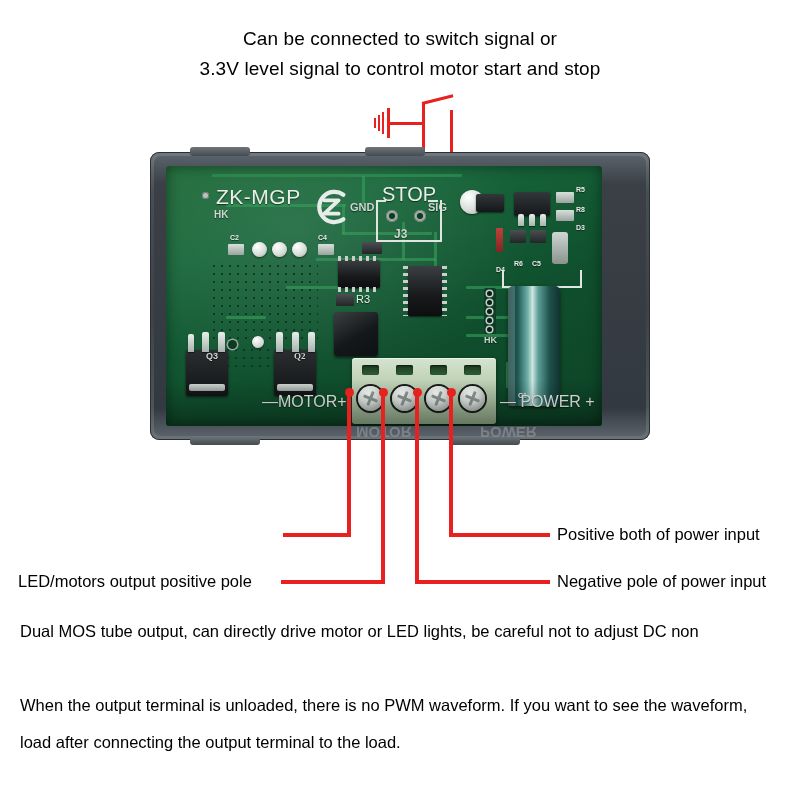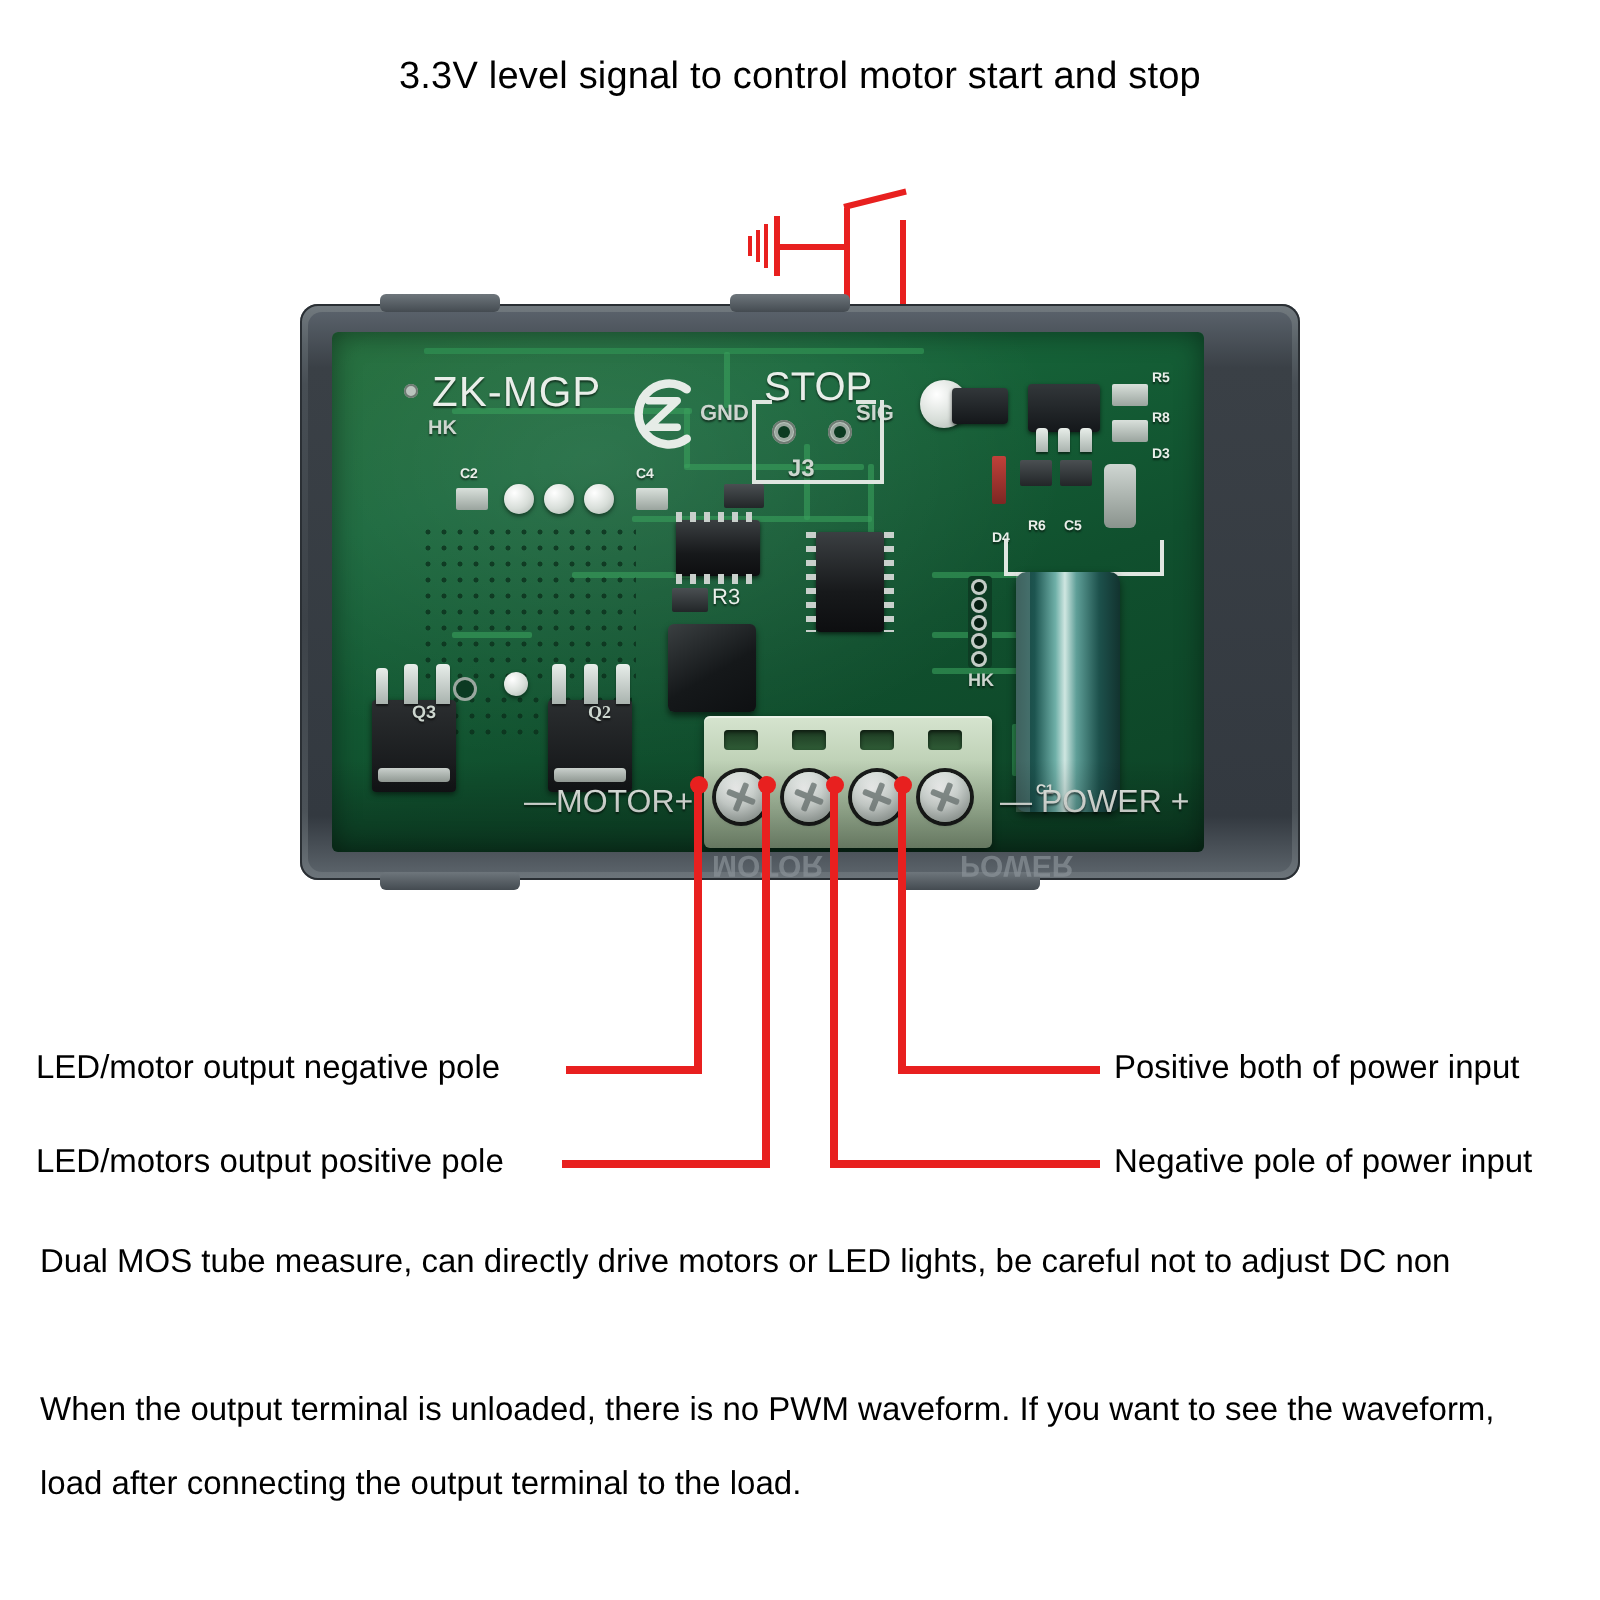--- a/index.html
+++ b/index.html
@@ -144,20 +144,21 @@
     position:absolute;left:20px;width:768px;font-size:16.5px;line-height:37px;color:#000;
   }
   .para div{white-space:nowrap;}
 </style>
 </head>
 <body>
 
 <div id="stage">
 
   <div class="top-caption">
+    <div>Can be connected to switch signal or</div>
     <div>3.3V level signal to control motor start and stop</div>
   </div>
 
   <div class="sym" style="left:372px;top:96px;width:90px;height:70px;">
 
     <div class="seg" style="left:2px;top:22px;width:2px;height:10px;"></div>
     <div class="seg" style="left:6px;top:19px;width:2px;height:16px;"></div>
     <div class="seg" style="left:10px;top:16px;width:2px;height:22px;"></div>
     <div class="seg" style="left:15px;top:12px;width:3px;height:30px;"></div>
 
@@ -335,26 +336,25 @@
   <div class="cline" style="left:347px;top:392px;width:4px;height:141px;"></div>
   <div class="cline" style="left:381px;top:392px;width:4px;height:188px;"></div>
   <div class="cline" style="left:415px;top:392px;width:4px;height:188px;"></div>
   <div class="cline" style="left:449px;top:392px;width:4px;height:141px;"></div>
 
   <div class="cline" style="left:283px;top:533px;width:68px;height:4px;"></div>
   <div class="cline" style="left:281px;top:580px;width:104px;height:4px;"></div>
   <div class="cline" style="left:415px;top:580px;width:135px;height:4px;"></div>
   <div class="cline" style="left:449px;top:533px;width:101px;height:4px;"></div>
 
-  <div class="callout" style="left:18px;top:526px;">LED/motor output negative pole</div>
   <div class="callout" style="left:18px;top:573px;">LED/motors output positive pole</div>
   <div class="callout" style="left:557px;top:526px;">Positive both of power input</div>
   <div class="callout" style="left:557px;top:573px;">Negative pole of power input</div>
 
   <div class="para" style="top:613px;">
-    <div>Dual MOS tube measure, can directly drive motors or LED lights, be careful not to adjust DC non</div>
+    <div>Dual MOS tube output, can directly drive motor or LED lights, be careful not to adjust DC non</div>
   </div>
   <div class="para" style="top:687px;">
     <div>When the output terminal is unloaded, there is no PWM waveform. If you want to see the waveform,</div>
     <div>load after connecting the output terminal to the load.</div>
   </div>
 
 </div>
 
 </body></html>

